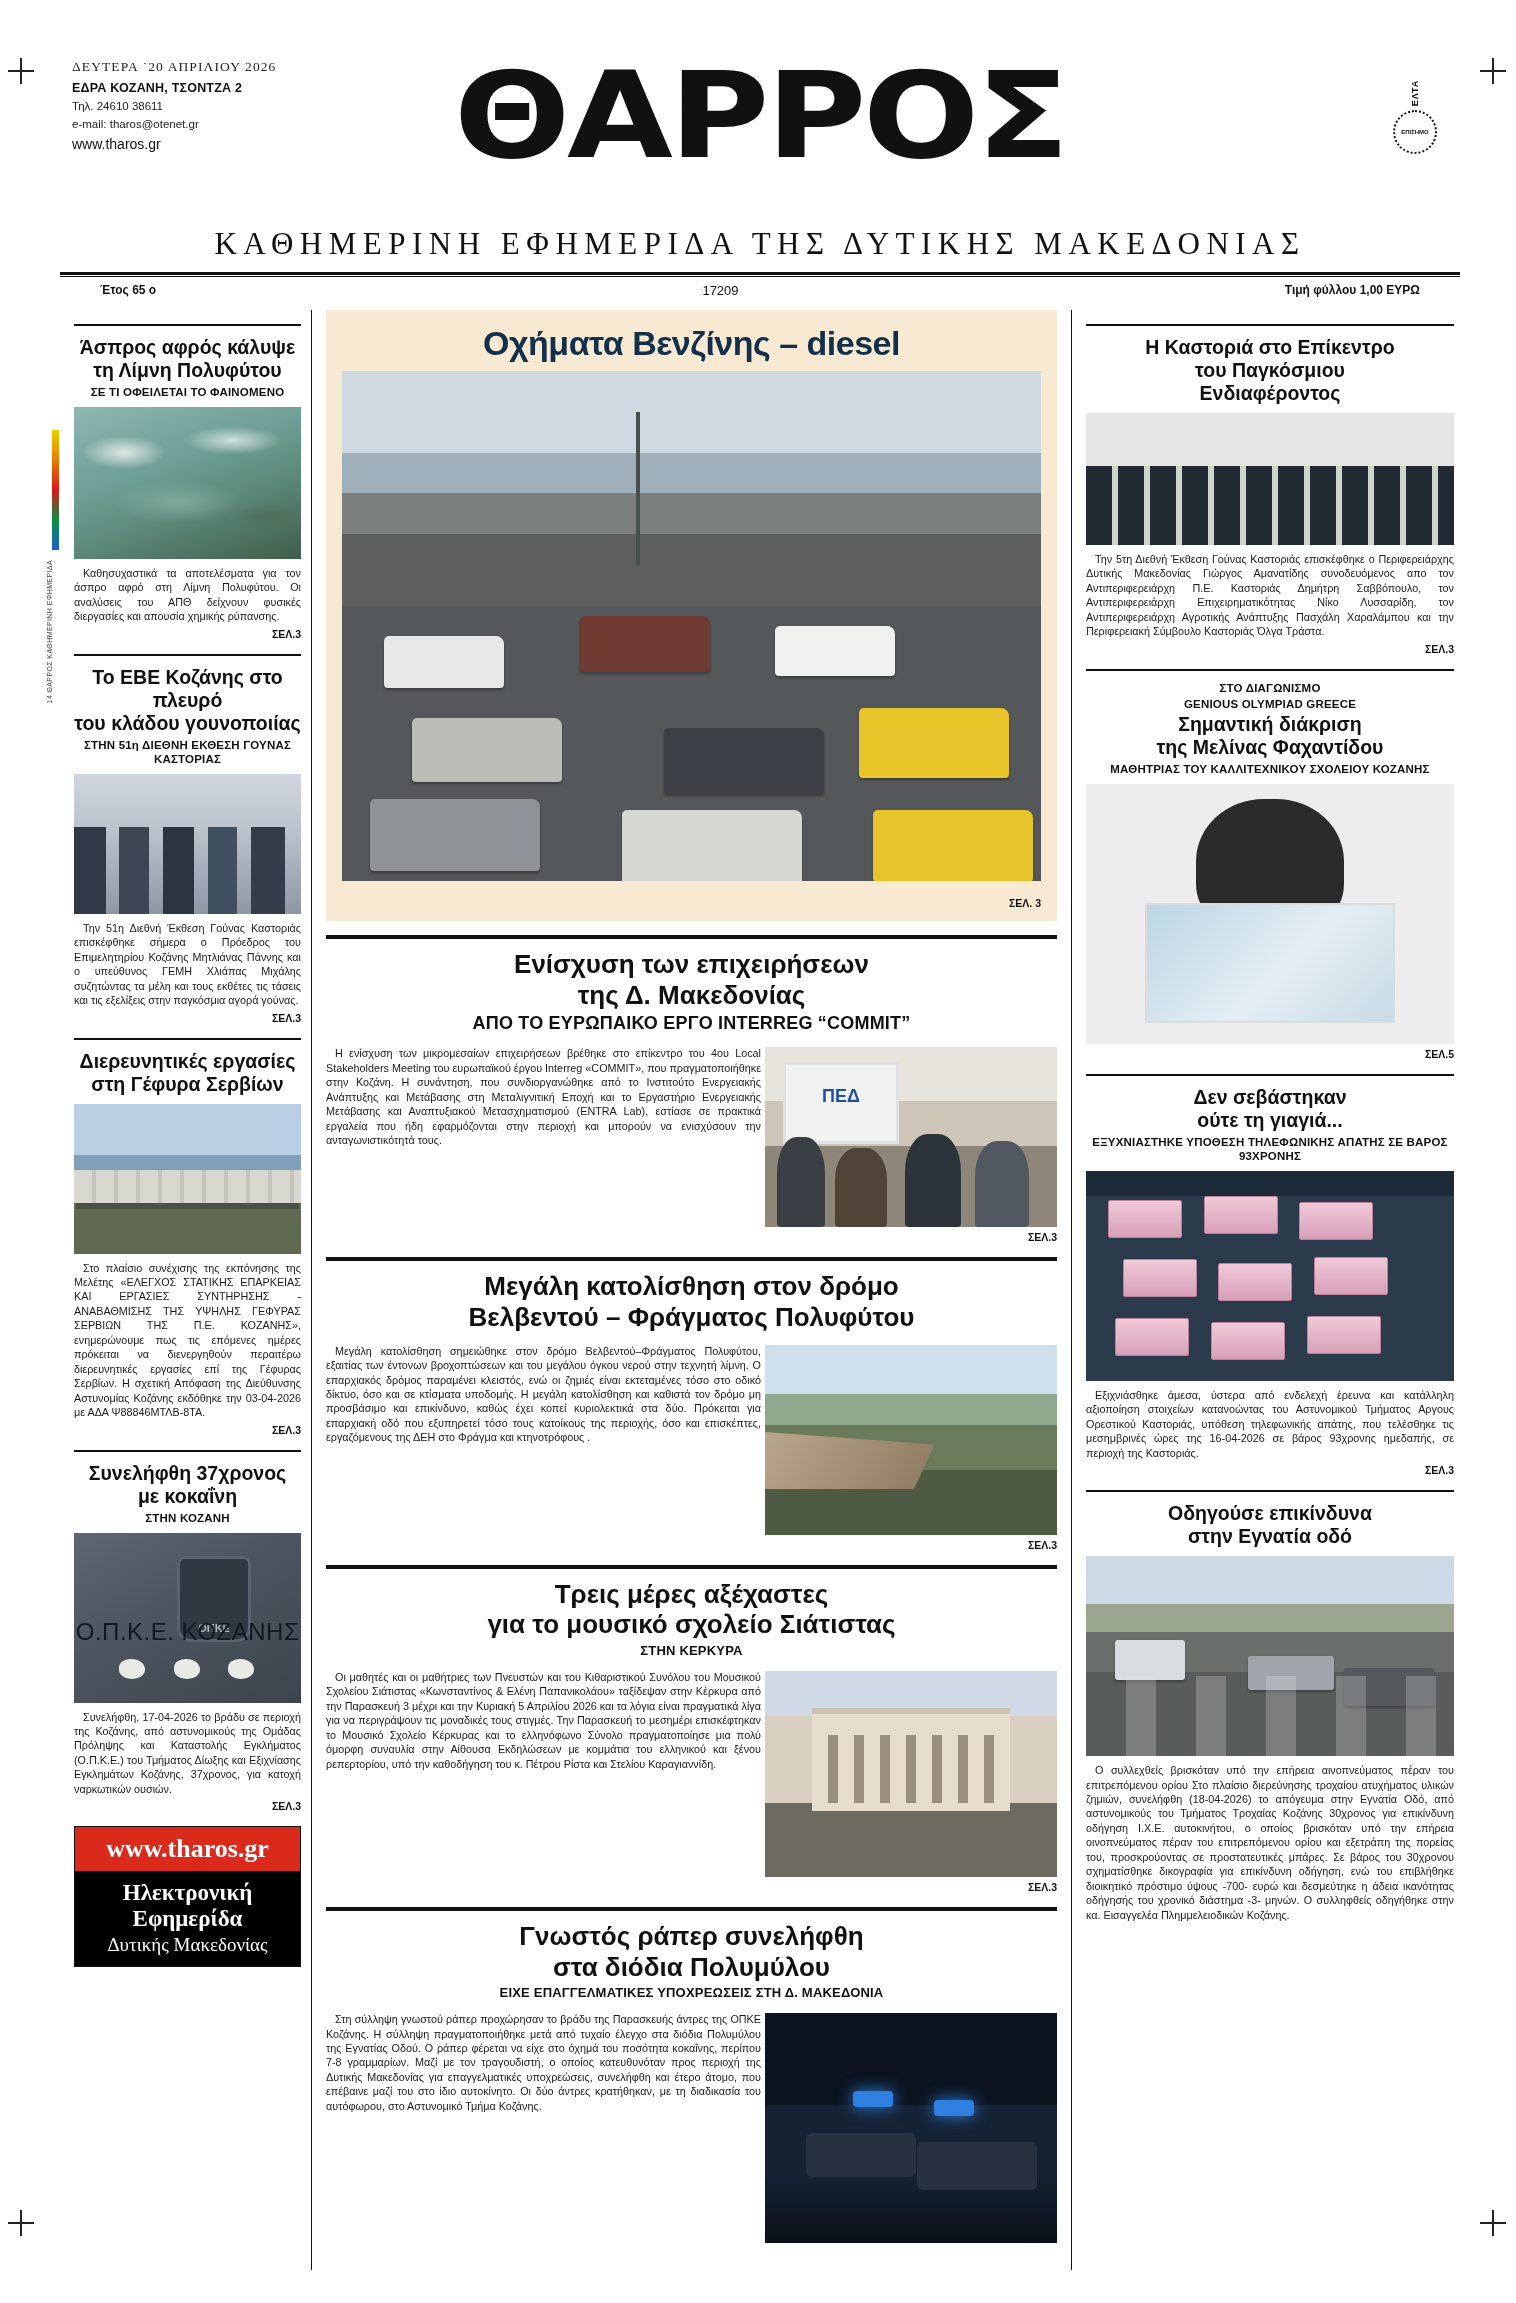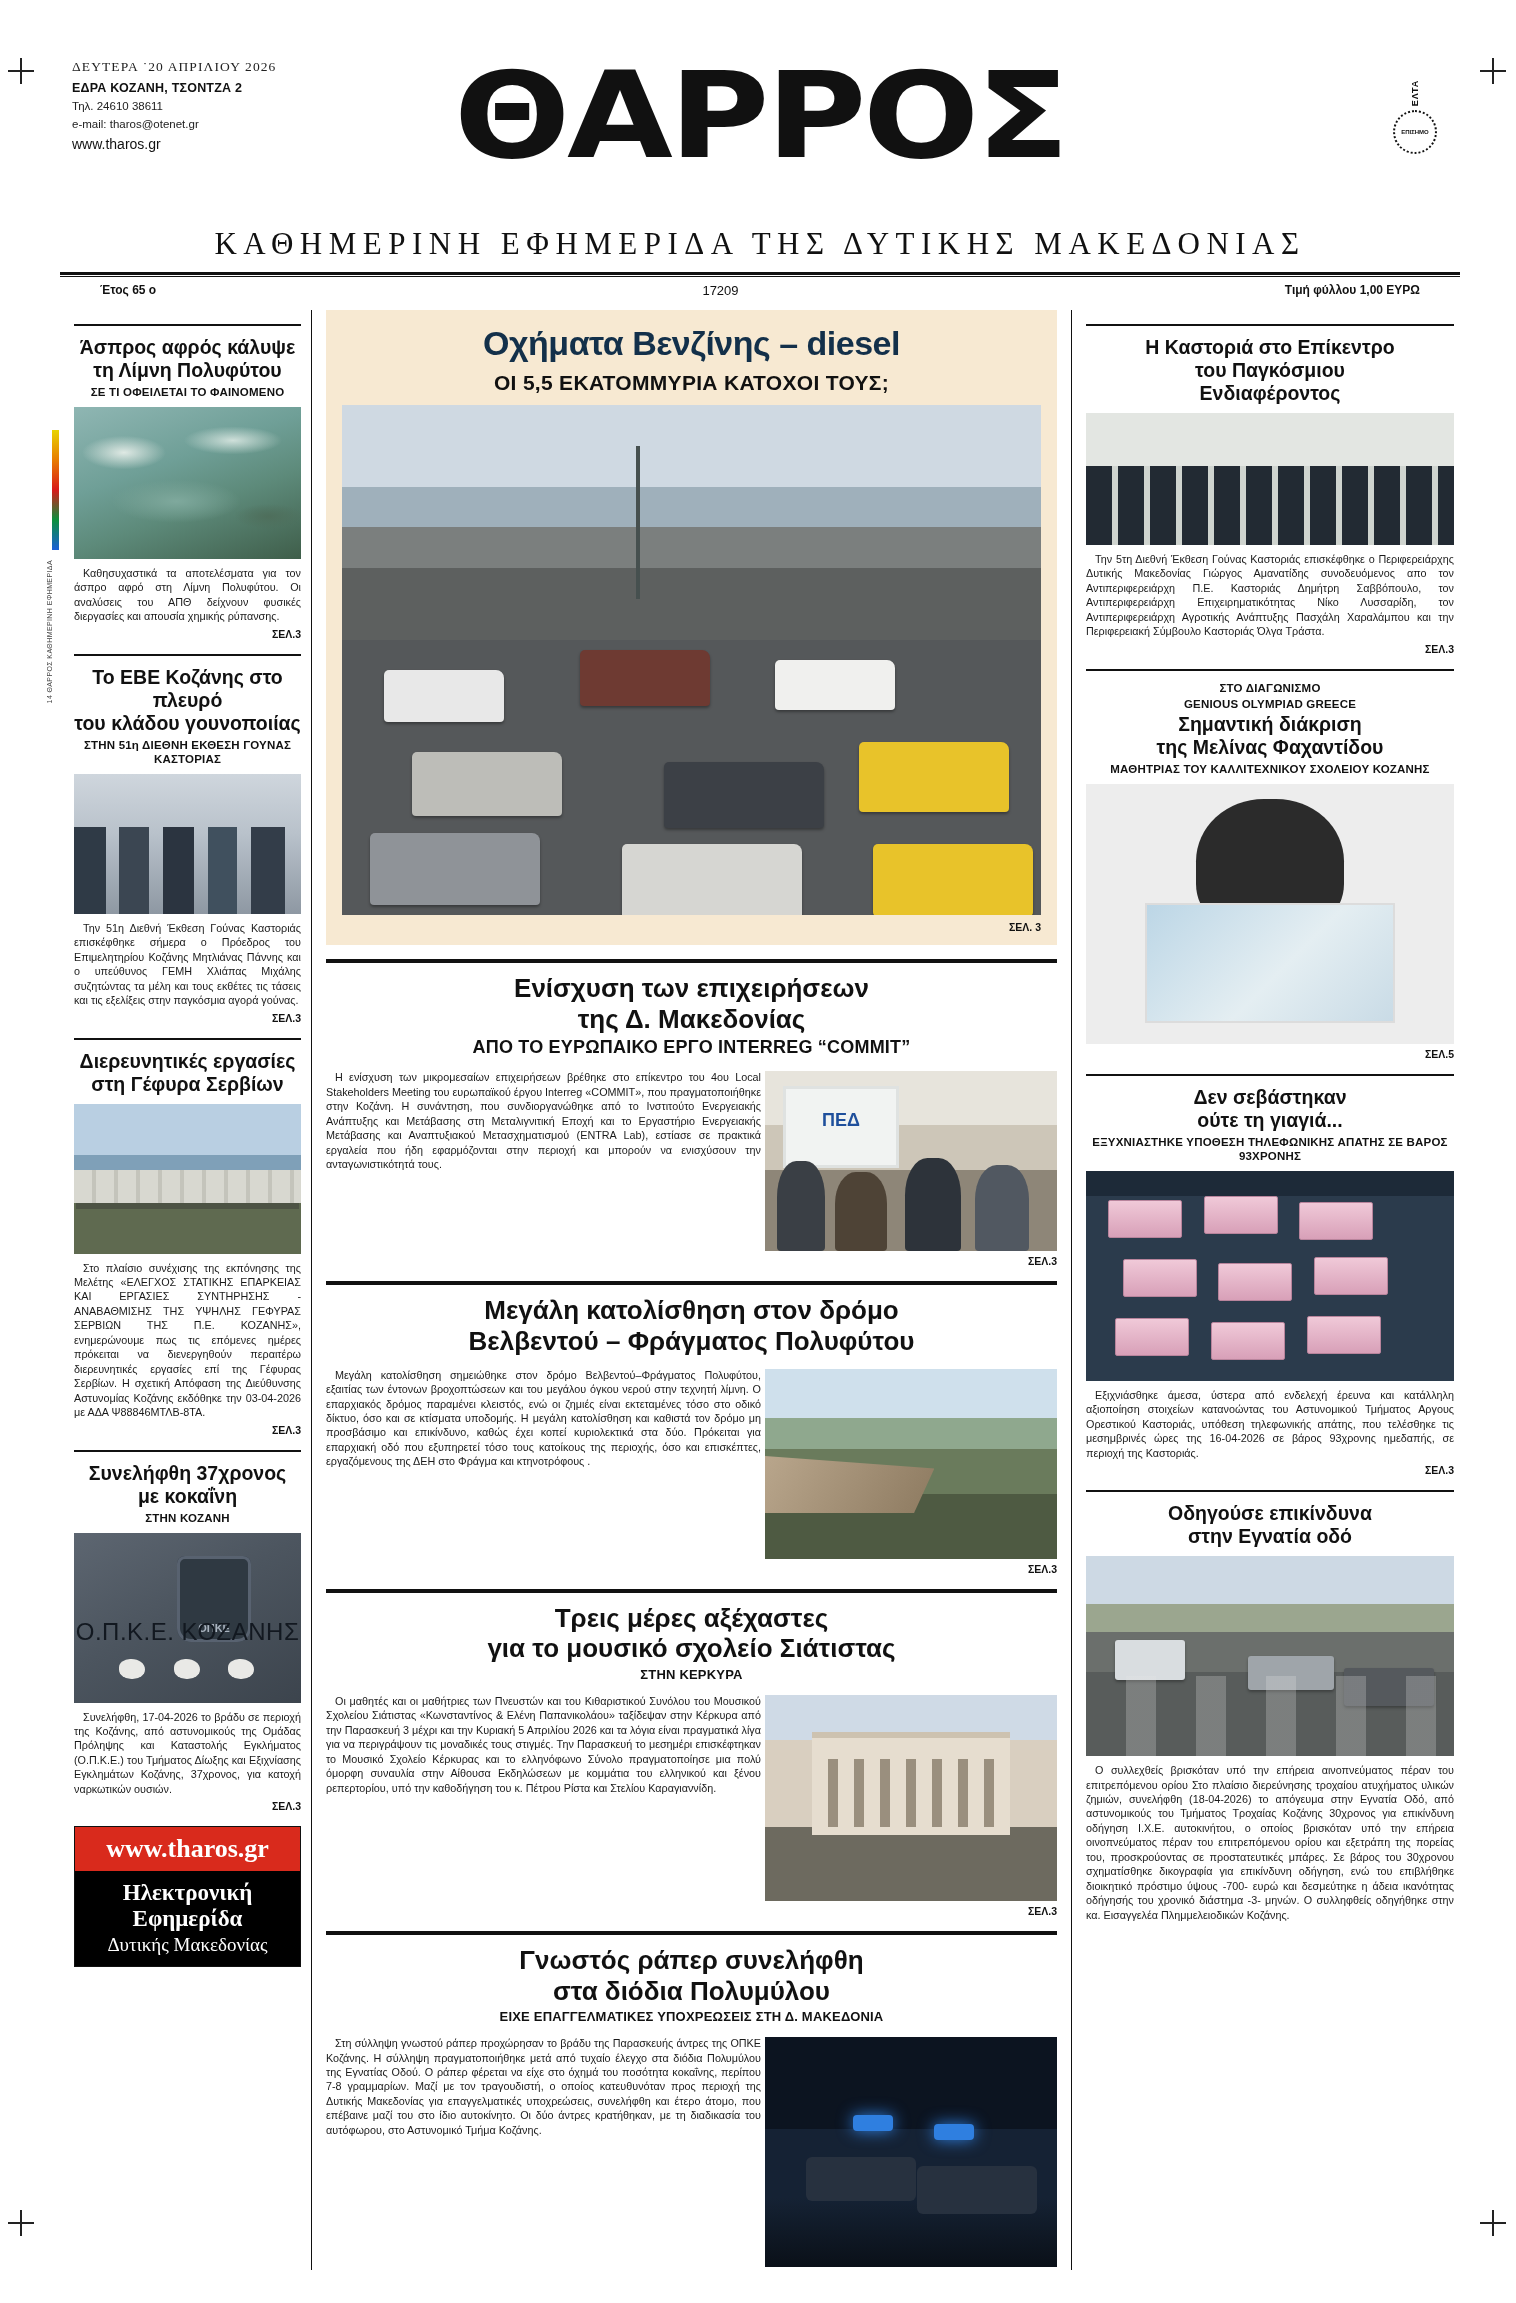--- a/index.html
+++ b/index.html
@@ -168,21 +168,21 @@
   .ph-road::after { content:""; position:absolute; left:0; right:0; bottom:0; height:40%; background:repeating-linear-gradient(90deg, transparent 0 40px, #e6e6e6 40px 70px) ; opacity:.25; }
 
   
   .lead-box { background: #f7e9d2; padding: 14px 16px 12px; }
   .lead-box h1 {
     font-size: 34px; font-weight: bold; text-align: center; margin: 0 0 8px;
     color: #13304a; letter-spacing: -.5px;
   }
   .lead-box .sub1 { font-size: 21px; font-weight: bold; text-align: center; margin: 0 0 10px; color:#111; letter-spacing:.3px;}
   .lead-box .sub2 { font-size: 21px; font-weight: bold; text-align: center; margin: 0 0 10px; color:#111; letter-spacing:.3px;}
-  .lead-box .sel { margin-top: 6px; }
+  .lead-box .sel { margin-top: 16px; }
 
   
   .two { display: flex; gap: 4px; margin-top: 4px; }
   .two .txt { flex: 1; }
   .two .pic { width: 292px; flex: none; }
 
   
   .ad { margin-top: 14px; border: 1px solid #111; }
   .ad-top { background: #d92a1c; color: #fff; text-align: center; font-family: "Liberation Serif", serif; font-weight: bold; font-size: 26px; padding: 7px 0; }
   .ad-mid { background: #000; color: #fff; text-align: center; font-family: "Liberation Serif", serif; font-weight: bold; font-size: 23px; padding: 9px 0 2px; }
@@ -287,21 +287,20 @@
         <div class="ad-top">www.tharos.gr</div>
         <div class="ad-mid">Ηλεκτρονική Εφημερίδα</div>
         <div class="ad-sub">Δυτικής Μακεδονίας</div>
       </div>
     </div>
 
     <div class="col-mid">
 
       <div class="lead-box">
         <h1>Οχήματα Βενζίνης – diesel</h1>
-        <div class="sub2">ΟΙ 5,5 ΕΚΑΤΟΜΜΥΡΙΑ ΚΑΤΟΧΟΙ ΤΟΥΣ;</div>
         <div class="photo ph-traffic">
           <div class="lamp" style="left:42%; top:8%; height:30%;"></div>
           <div class="car" style="left:6%;  top:52%; width:120px; height:52px; background:#e8e8e8;"></div>
           <div class="car" style="left:34%; top:48%; width:130px; height:56px; background:#6e3a32;"></div>
           <div class="car" style="left:62%; top:50%; width:120px; height:50px; background:#f0f0ee;"></div>
           <div class="car" style="left:10%; top:68%; width:150px; height:64px; background:#bdbdb8;"></div>
           <div class="car" style="left:46%; top:70%; width:160px; height:66px; background:#3c4046;"></div>
           <div class="car" style="left:74%; top:66%; width:150px; height:70px; background:#e8c32a;"></div>
           <div class="car" style="left:4%;  top:84%; width:170px; height:72px; background:#8f9398;"></div>
           <div class="car" style="left:40%; top:86%; width:180px; height:74px; background:#d6d6d2;"></div>

